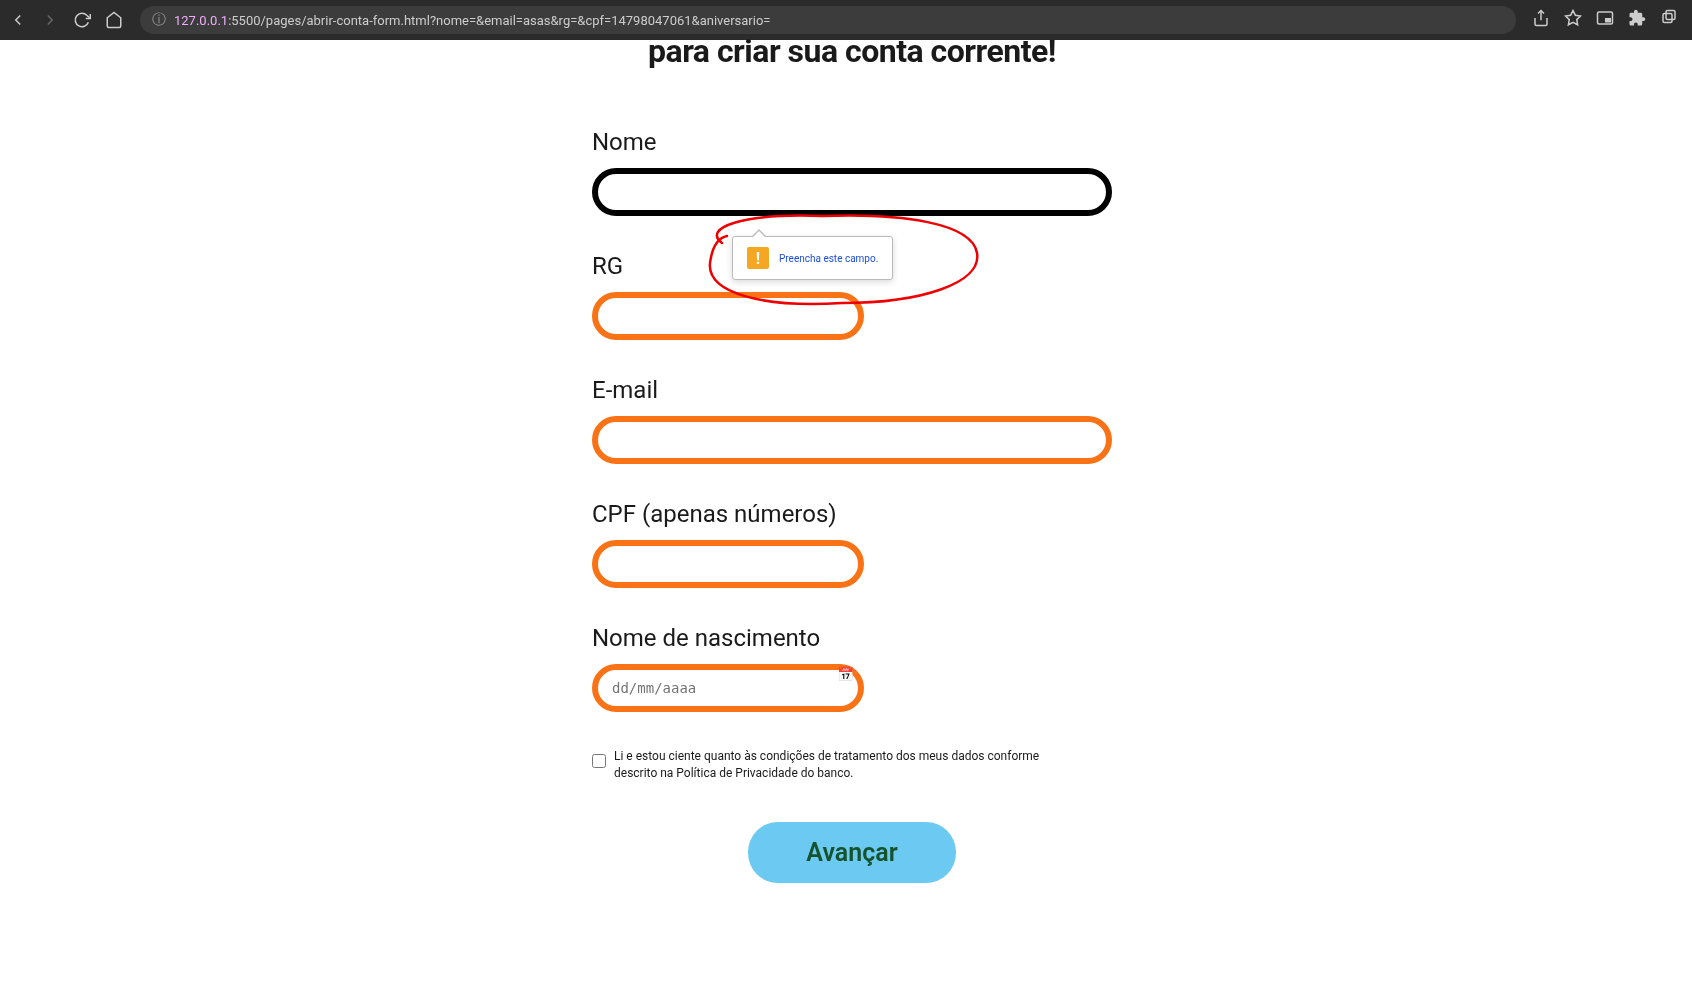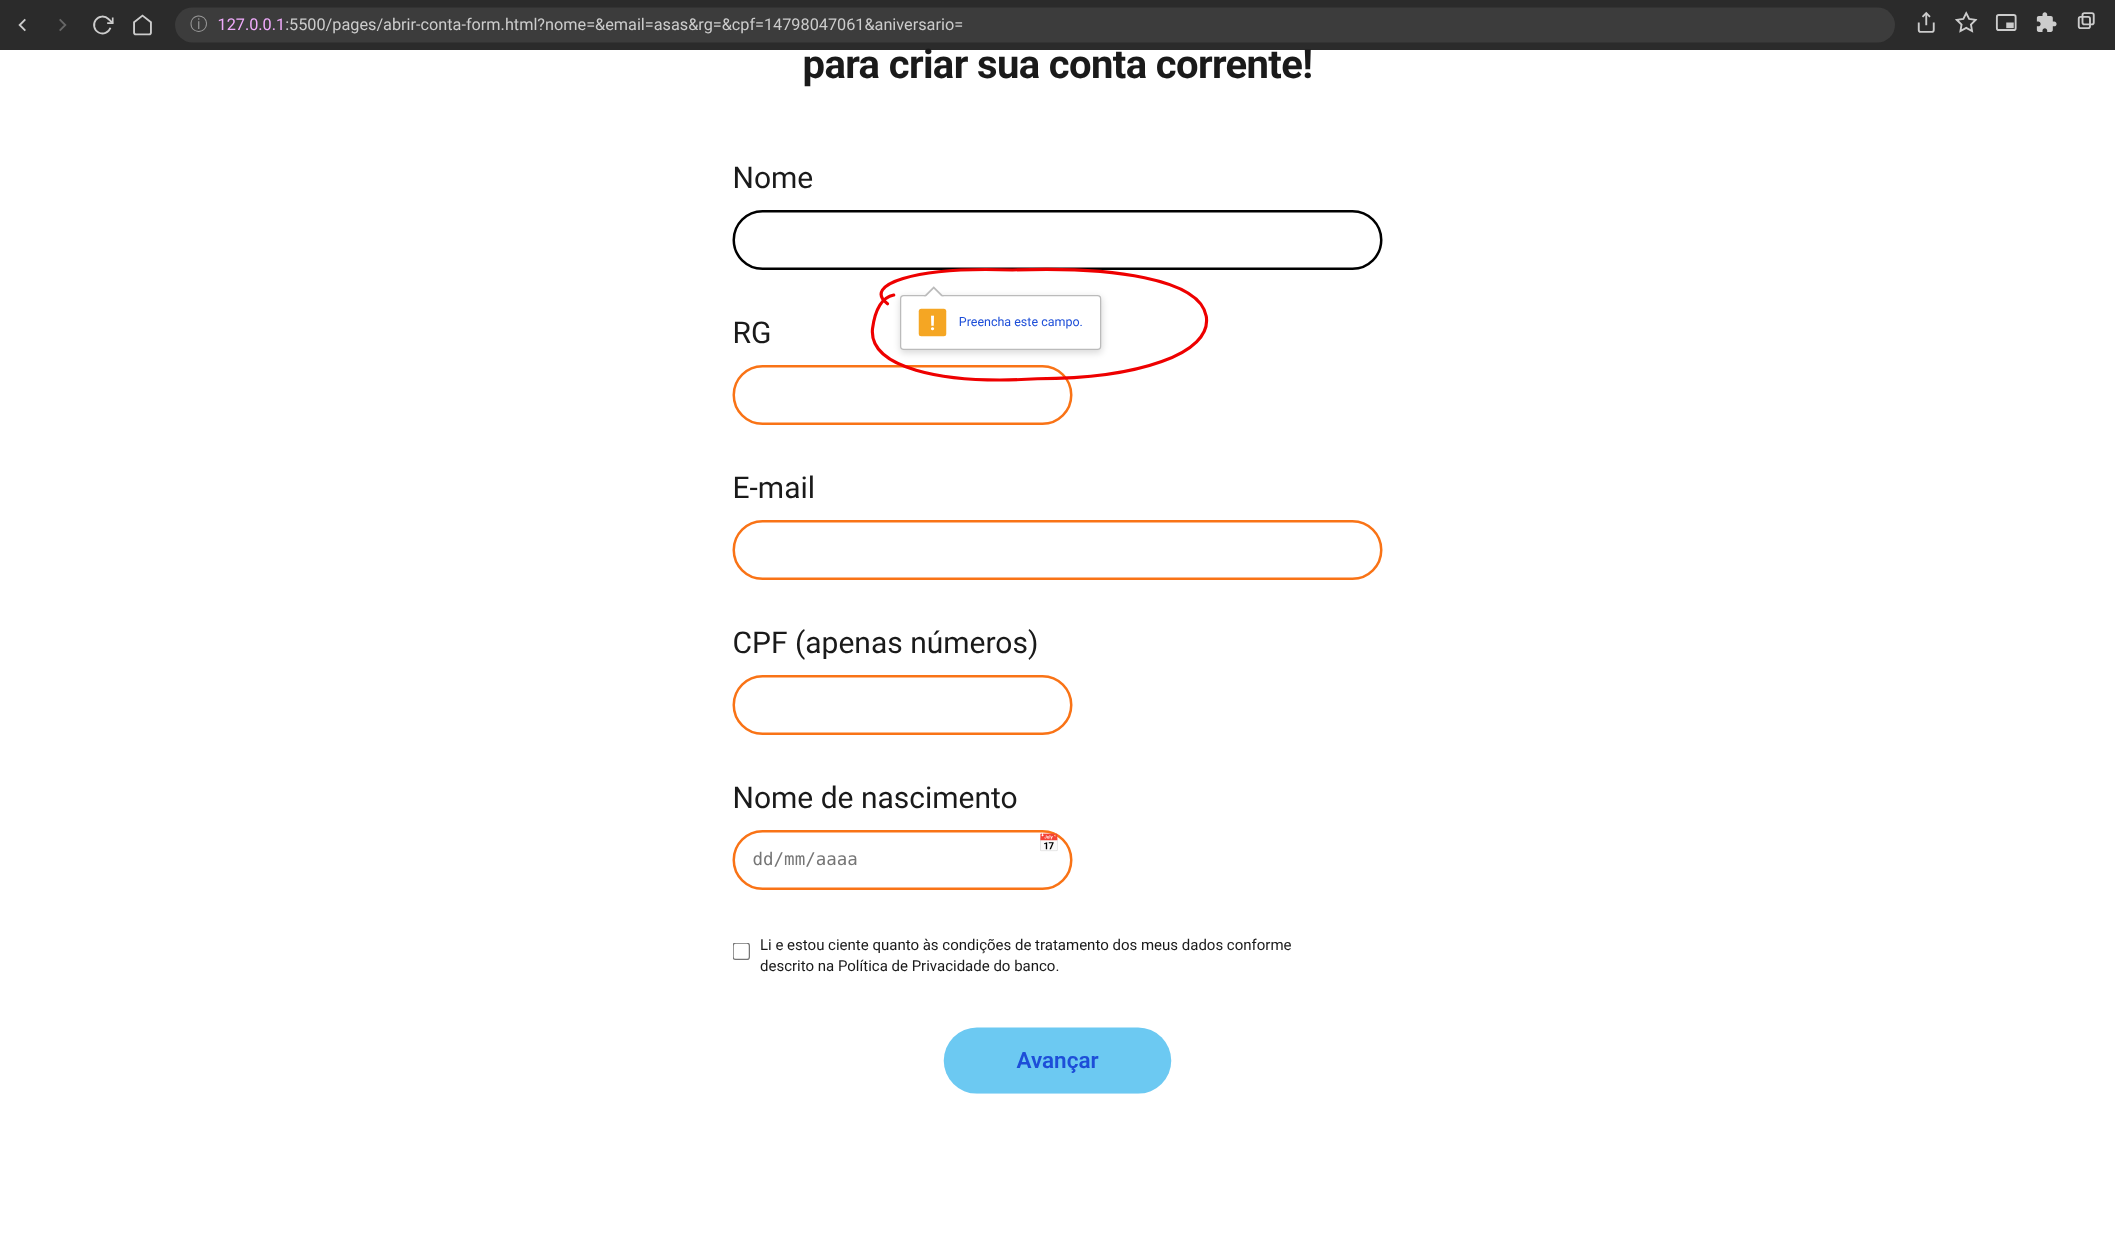--- a/index.html
+++ b/index.html
@@ -83,20 +83,21 @@
     }
     
     
     .page-content {
       background: #fff;
       padding-top: 0;
       display: flex;
       flex-direction: column;
       align-items: center;
       position: relative;
+      margin-left: 12px;
     }
     
     .page-title {
       font-size: 32px;
       font-weight: 700;
       color: #1a1a1a;
       margin-top: -8px;
       text-align: center;
       letter-spacing: -0.5px;
     }
@@ -116,21 +117,21 @@
       font-size: 24px;
       color: #1a1a1a;
       margin-bottom: 12px;
       font-weight: 400;
     }
     
     .form-input {
       width: 100%;
       height: 48px;
       border-radius: 26px;
-      border: 2px solid #f97316;
+      border: 6px solid #f97316;
       padding: 0 20px;
       font-size: 15px;
       outline: none;
       font-family: inherit;
     }
     
     .form-input.black-border {
       border-color: #000;
     }
     
@@ -164,25 +165,25 @@
       font-size: 12px;
       color: #1a1a1a;
       line-height: 1.4;
       max-width: 470px;
     }
     
     .submit-button {
       display: block;
       margin: 40px auto 0;
       background: #6cc9f2;
-      color: #1d4ed8;
+      color: #14532d;
       border: none;
       border-radius: 30px;
       padding: 16px 58px;
-      font-size: 18px;
+      font-size: 25px;
       font-weight: 600;
       cursor: pointer;
       font-family: inherit;
     }
     
     
     .validation-tooltip {
       position: absolute;
       top: 196px;
       left: 720px;

